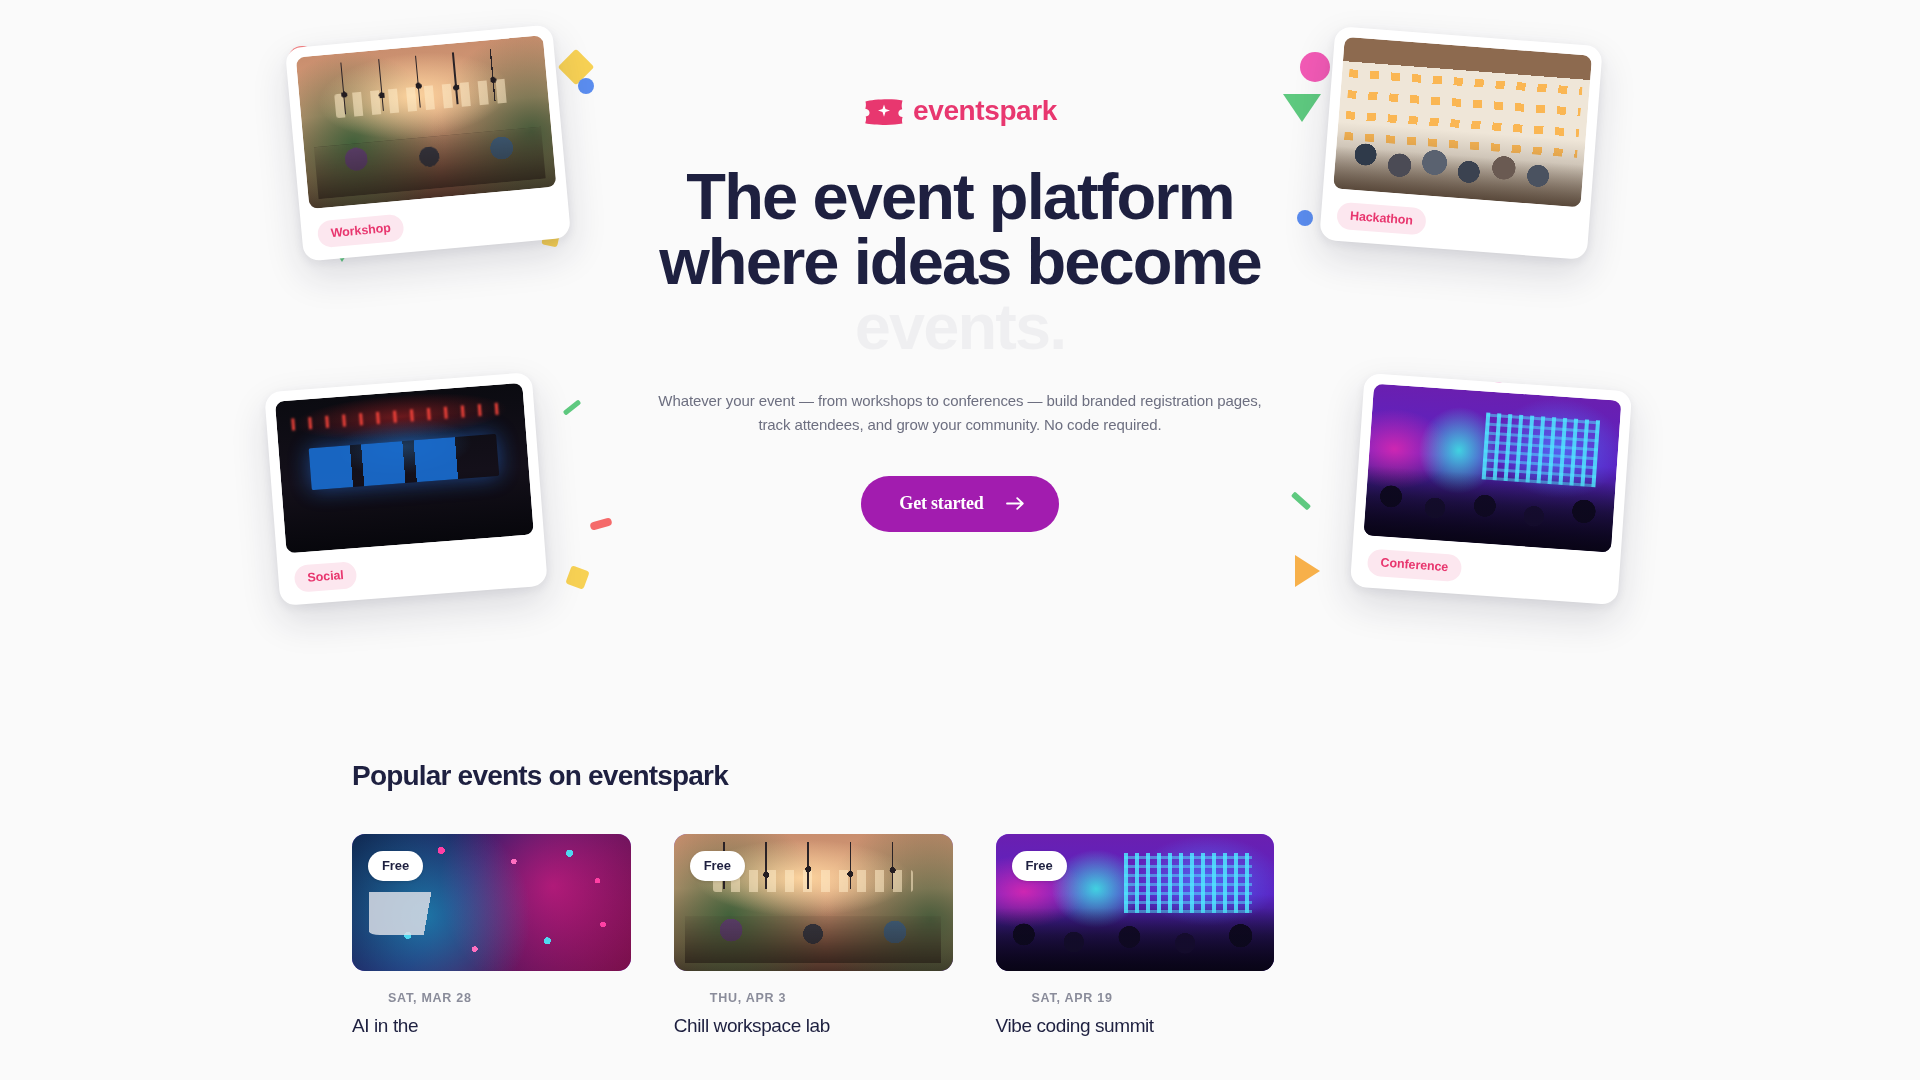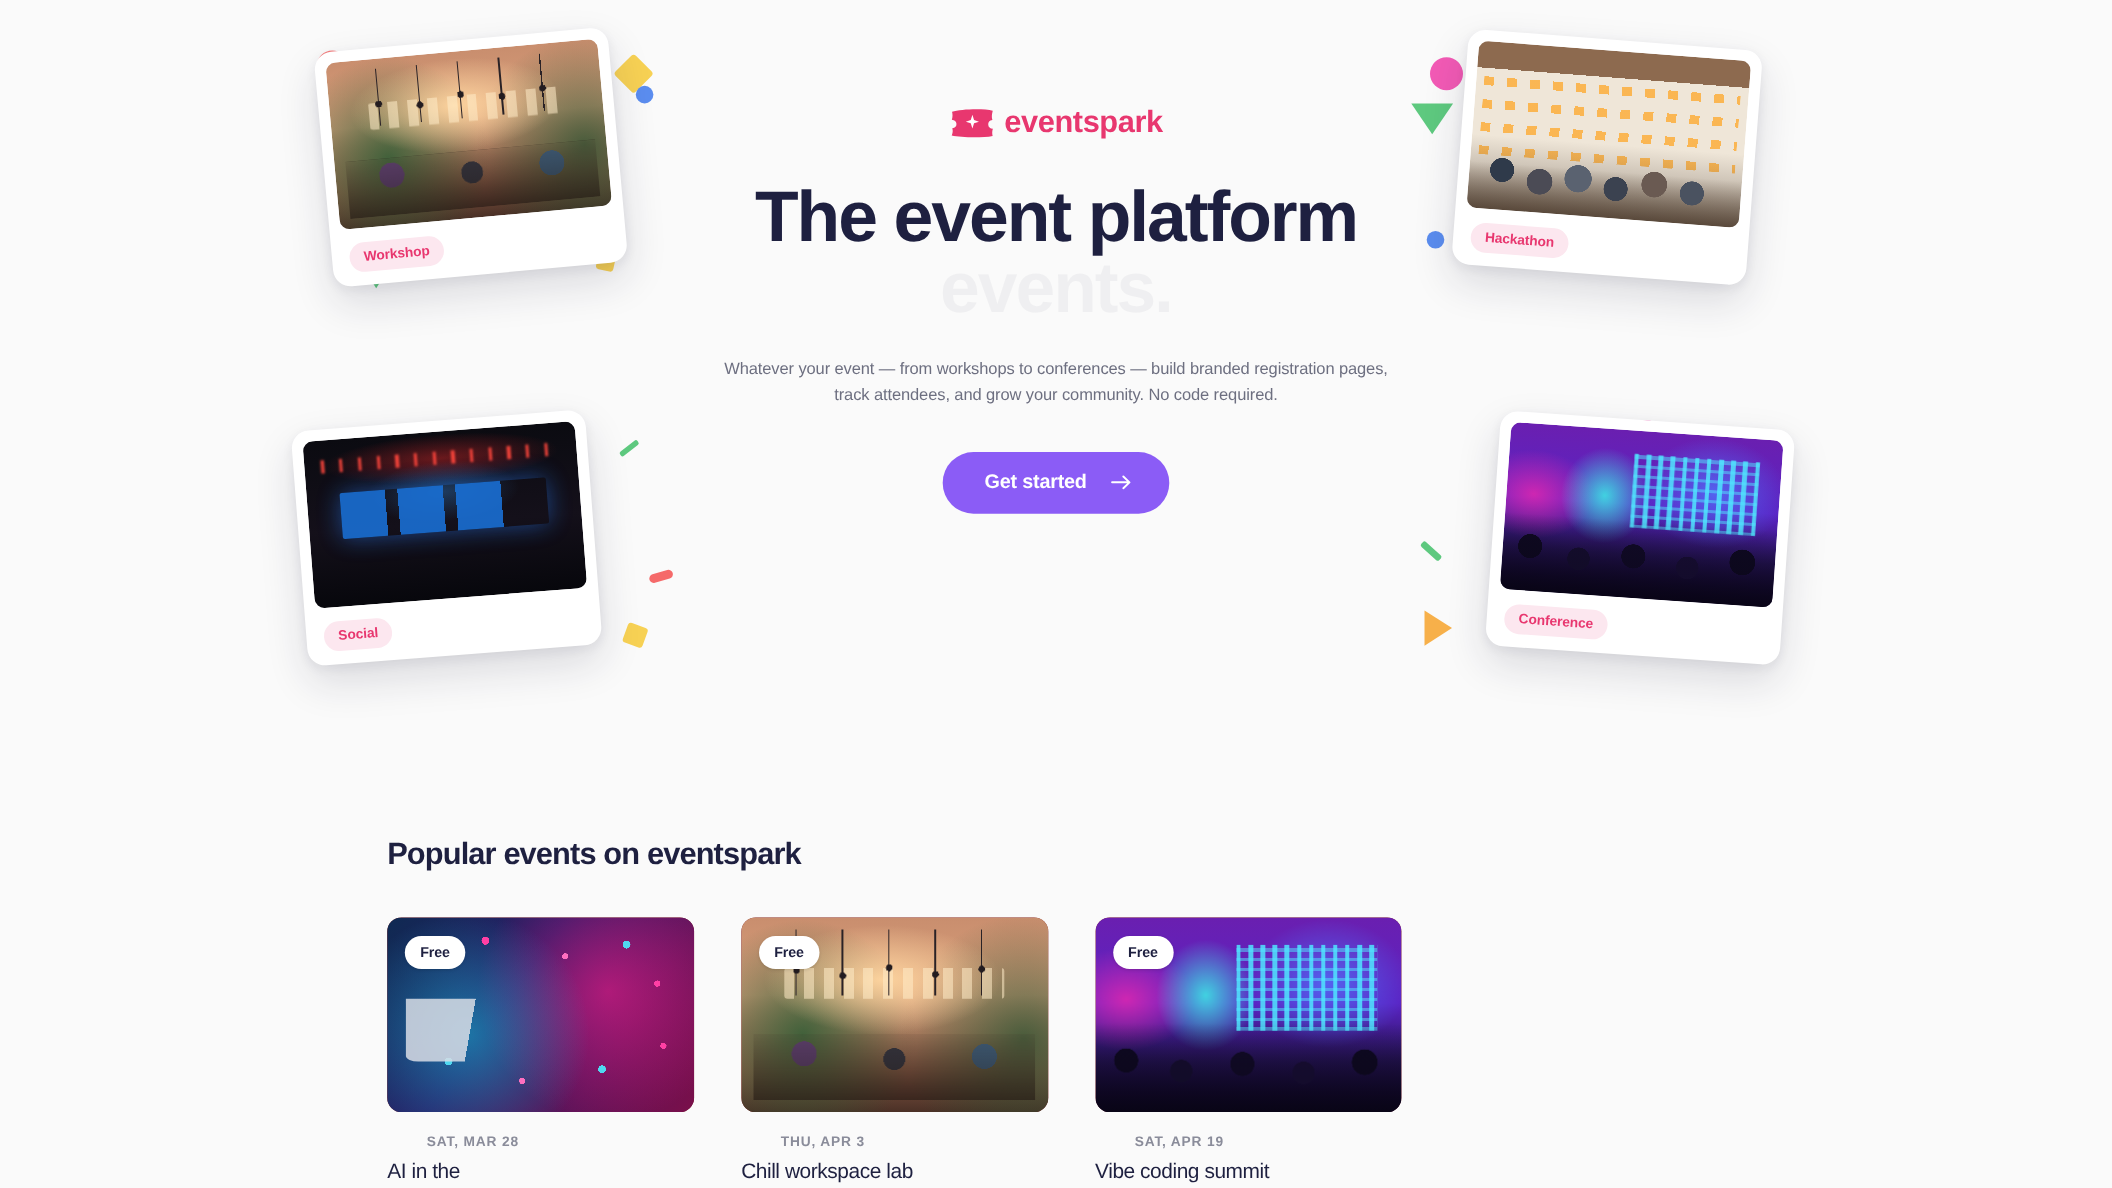--- a/index.html
+++ b/index.html
@@ -62,29 +62,29 @@
     line-height: 1.62;
     color: #6d6f80;
     letter-spacing: -0.1px;
     padding: 0 10px;
   }
   .cta-wrap { margin-top: 38px; display: flex; justify-content: center; }
   .cta {
     display: inline-flex;
     align-items: center;
     gap: 22px;
-    background: #8b5cf6;
+    background: #a21caf;
     color: #ffffff;
     border: none;
     border-radius: 999px;
     padding: 17px 34px 18px 38px;
     font-size: 18px;
     font-weight: 700;
     letter-spacing: -0.2px;
-    font-family: Liberation Sans, sans-serif;
+    font-family: Liberation Serif, serif;
     cursor: pointer;
   }
   .cta-arrow { width: 19px; height: 15px; display: block; }
 
   
   .float-card {
     position: absolute;
     width: 268px;
     background: #ffffff;
     border-radius: 16px;
@@ -290,24 +290,24 @@
   }
   .grid {
     display: grid;
     grid-template-columns: repeat(4, 1fr);
     gap: 43px;
   }
   .ev-card { cursor: pointer; }
   .ev-thumb {
     position: relative;
     width: 100%;
-    height: 177px;
+    height: 137px;
     border-radius: 13px;
     overflow: hidden;
-    background: #7f1d1d;
+    background: #8b5cf6;
   }
   .ev-badge {
     position: absolute;
     left: 16px;
     top: 17px;
     background: #ffffff;
     color: #1e2040;
     font-size: 13px;
     font-weight: 700;
     letter-spacing: -0.1px;
@@ -406,20 +406,21 @@
                    C38.8 23.6, 38.9 25.4, 39.4 27.6 C30 29.6, 10.5 29.1, 2.2 27.2
                    C3.2 24.6, 3.4 22.8, 2.7 20.6 C5.4 20.2, 6.7 18.7, 6.5 16.5
                    C6.3 14.3, 4.9 13.1, 2.3 12.8 C3.1 10.3, 3.1 8.1, 2.5 5.5 Z" fill="#e8376f"></path>
           <path d="M21 8.4 L22.5 13.1 L27 14.6 L22.5 16.1 L21 20.8 L19.5 16.1 L15 14.6 L19.5 13.1 Z" fill="#ffffff"></path>
         </svg>
         <span class="brand-name">eventspark</span>
       </div>
 
       <h1 class="headline">
         <span class="l1">The event platform</span>
+        <span class="l2">where ideas become</span>
         <span class="l3">events.</span>
       </h1>
 
       <p class="subtitle">Whatever your event — from workshops to conferences — build branded registration pages, track attendees, and grow your community. No code required.</p>
 
       <div class="cta-wrap">
         <button class="cta">
           <span>Get started</span>
           <svg class="cta-arrow" viewBox="0 0 19 15">
             <path d="M1 7.5 H16.4 M11.2 2.2 L16.8 7.5 L11.2 12.8" stroke="#ffffff" stroke-width="1.8" fill="none" stroke-linecap="round" stroke-linejoin="round"></path>

